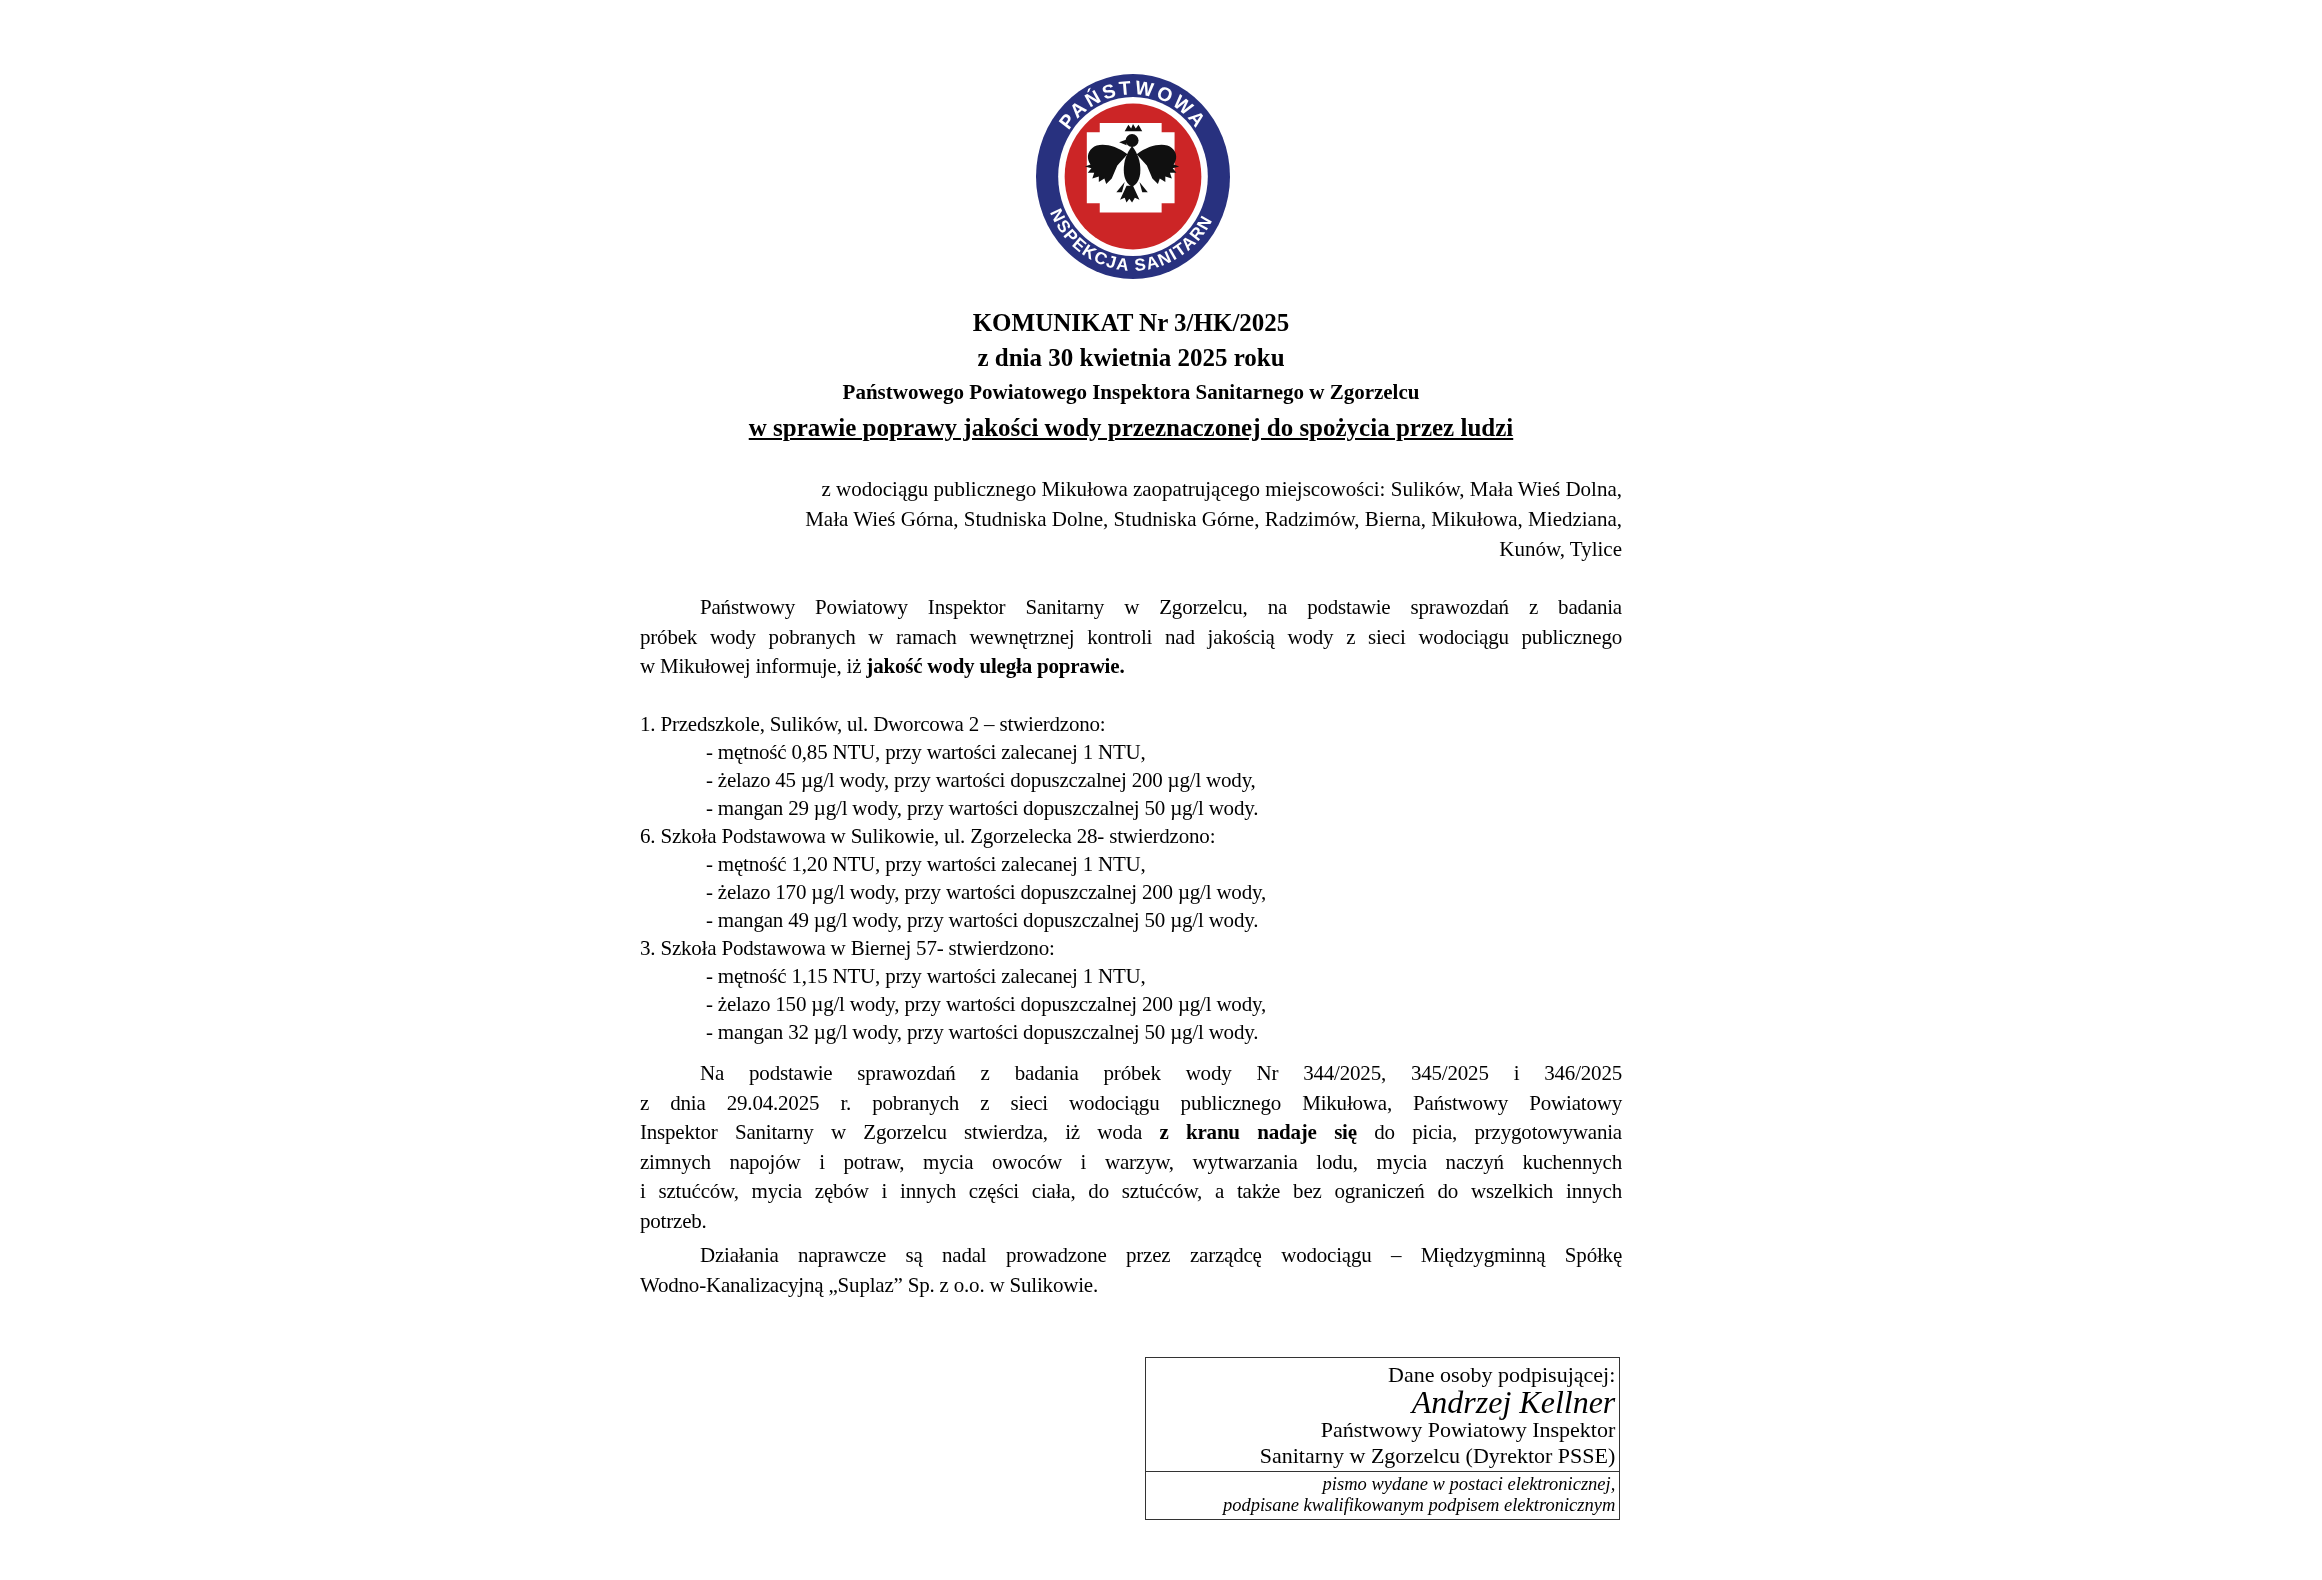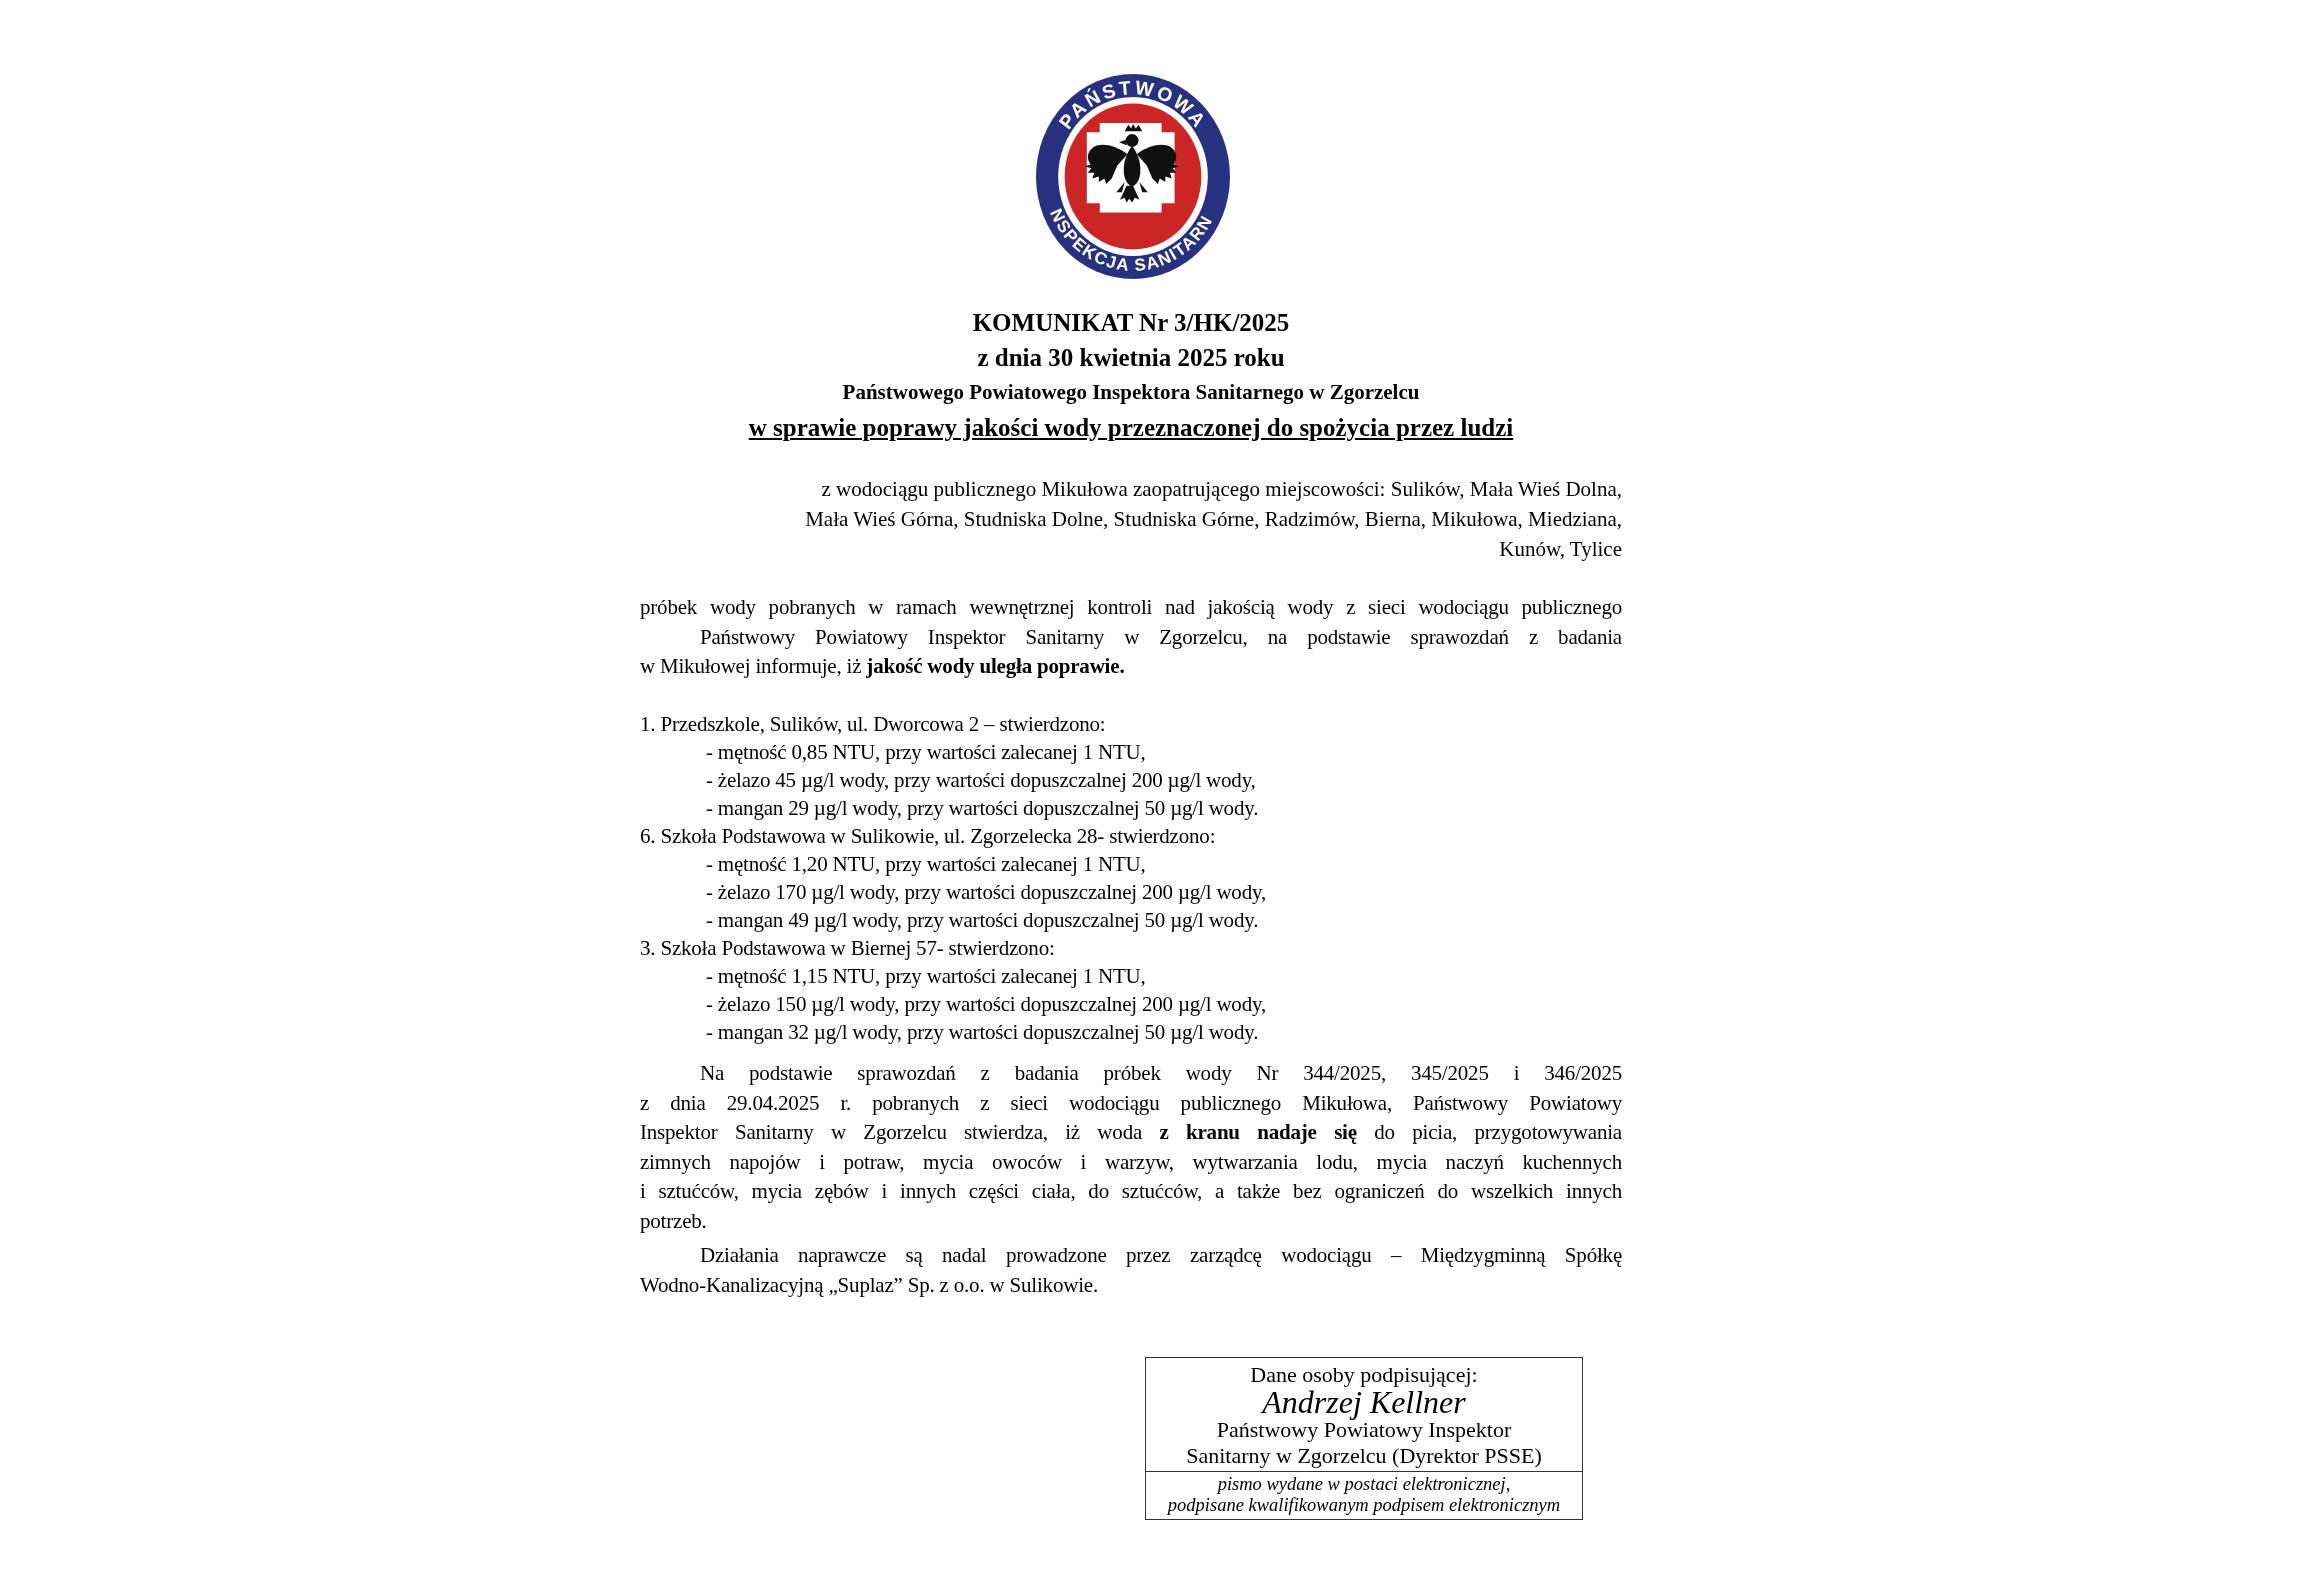--- a/index.html
+++ b/index.html
@@ -29,22 +29,22 @@
   .p2 { top:1059px; }
   .p3 { top:1241px; }
   .jline { text-align:justify; text-align-last:justify; }
   .indent { text-indent:60px; }
   .bu { font-weight:bold; }
 
   .findings { top:710px; line-height:28px; letter-spacing:-0.2px; }
   .sub { padding-left:66px; }
 
   .sigbox {
-    top:1357px; left:505px; width:438px;
-    border:1.8px solid #333; text-align:center;
+    top:1357px; left:505px; width:475px;
+    border:1.8px solid #333; text-align:right;
   }
   .sb-top { padding:3.7px 3.7px 2.8px; border-bottom:1.8px solid #333; font-size:22px; line-height:26px; }
   .signer-name { font-style:italic; font-size:32px; line-height:29px; }
   .sb-bottom { font-style:italic; font-size:18.5px; line-height:21px; padding:1.8px 3.7px 2.8px; }
 </style>
 </head>
 <body>
 
 <div class="page">
 
@@ -87,22 +87,22 @@
       <div class="hline1 hline-u">w sprawie poprawy jakości wody przeznaczonej do spożycia przez ludzi</div>
     </div>
 
     <div class="block intro">
       <div>z wodociągu publicznego Mikułowa zaopatrującego miejscowości: Sulików, Mała Wieś Dolna,</div>
       <div>Mała Wieś Górna, Studniska Dolne, Studniska Górne, Radzimów, Bierna, Mikułowa,  Miedziana,</div>
       <div>Kunów, Tylice</div>
     </div>
 
     <div class="block para p1">
+      <div class="jline indent">Państwowy Powiatowy Inspektor Sanitarny w Zgorzelcu, na podstawie sprawozdań z badania</div>
       <div class="jline">próbek wody pobranych w ramach wewnętrznej kontroli nad jakością wody z sieci wodociągu publicznego</div>
-      <div class="jline indent">Państwowy Powiatowy Inspektor Sanitarny w Zgorzelcu, na podstawie sprawozdań z badania</div>
       <div><span>w Mikułowej informuje, iż</span><span class="bu"> jakość wody uległa poprawie.</span></div>
     </div>
 
     <div class="block findings">
       <div class="finding">
         <div>1. Przedszkole, Sulików, ul. Dworcowa 2 – stwierdzono:</div>
         <div class="sub">- mętność 0,85 NTU, przy wartości zalecanej 1 NTU,</div>
         <div class="sub">- żelazo 45 µg/l wody, przy wartości dopuszczalnej 200 µg/l wody,</div>
         <div class="sub">- mangan 29 µg/l wody, przy wartości dopuszczalnej 50 µg/l wody.</div>
       </div>

